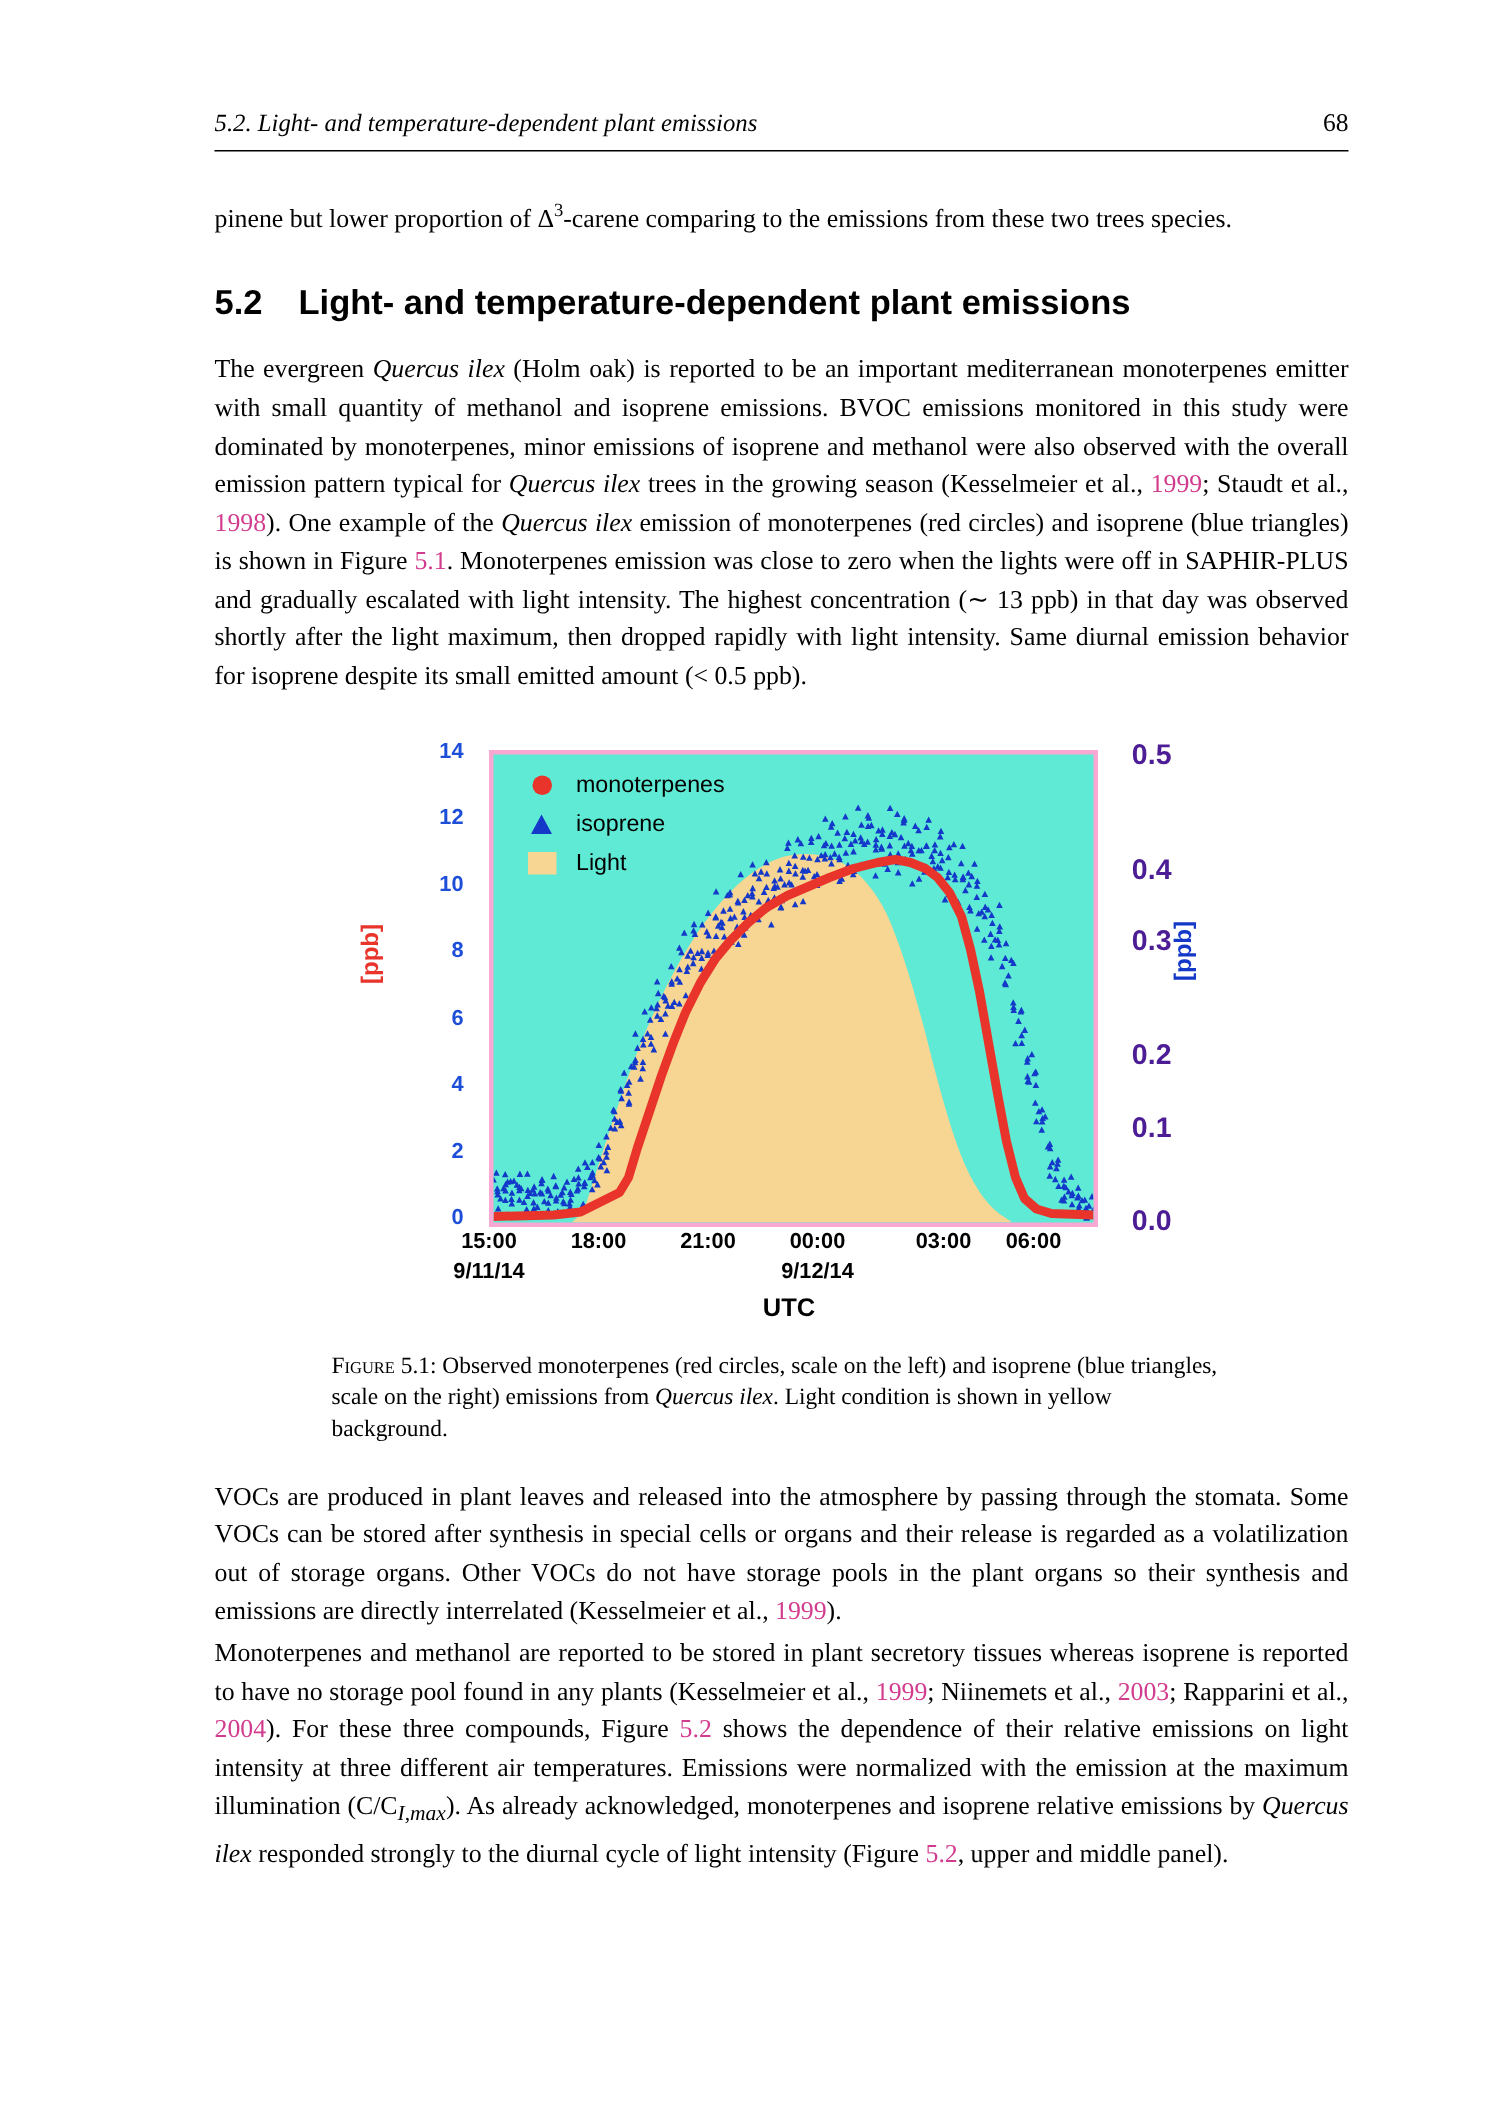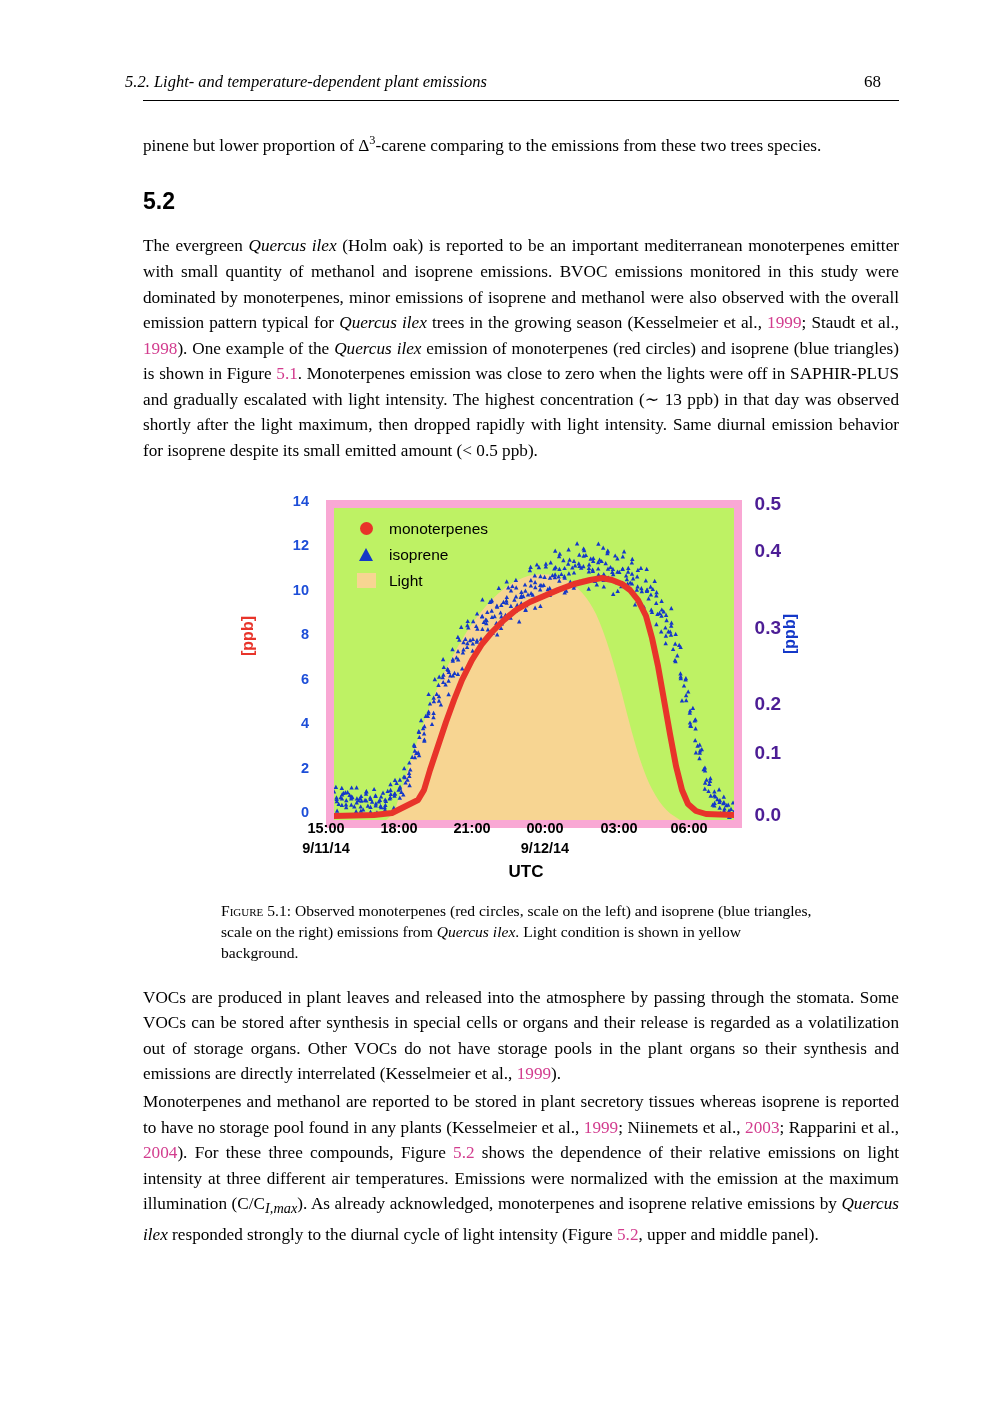--- a/index.html
+++ b/index.html
@@ -17,21 +17,21 @@
   }
   .page {
     position: absolute;
     left: 0; top: 0;
     width: 1000px;
     height: 1414px;
   }
   
   .header {
     position: absolute;
-    left: 125px;
+    left: 143px;
     top: 72px;
     width: 756px;
     display: flex;
     justify-content: space-between;
     align-items: baseline;
     font-size: 16.5px;
   }
   .header .head-title {
     font-style: italic;
   }
@@ -93,22 +93,22 @@
   .caption .fig-label {
     font-variant: small-caps;
   }
   
   .plot-box {
     position: absolute;
     left: 85px;
     top: 14px;
     width: 400px;
     height: 312px;
-    border: 8px solid #f9a8d4;
-    background: #bef264;
+    border: 3px solid #f9a8d4;
+    background: #5eead4;
     overflow: hidden;
   }
   .axis-label-left {
     position: absolute;
     left: -2px;
     top: 150px;
     transform: rotate(-90deg) translate(-50%, 0);
     transform-origin: left top;
     color: #e8342a;
     font-family: "Liberation Sans", sans-serif;
@@ -226,20 +226,21 @@
   <div class="header-rule"></div>
 
   <div class="content">
 
     <p class="body">
       <span>pinene but lower proportion of Δ<sup>3</sup>-carene comparing to the emissions from these two trees species.</span>
     </p>
 
     <div class="sec-heading">
       <span>5.2</span>
+      <span>Light- and temperature-dependent plant emissions</span>
     </div>
 
     <p class="body"><span>The evergreen </span><span class="it">Quercus ilex</span><span> (Holm oak) is reported to be an important mediterranean monoterpenes emitter with small quantity of methanol and isoprene emissions.  BVOC emissions monitored in this study were dominated by monoterpenes, minor emissions of isoprene and methanol were also observed with the overall emission pattern typical for </span><span class="it">Quercus ilex</span><span> trees in the growing season (Kesselmeier et al., </span><span class="reflink">1999</span><span>; Staudt et al., </span><span class="reflink">1998</span><span>).  One example of the </span><span class="it">Quercus ilex</span><span> emission of monoterpenes (red circles) and isoprene (blue triangles) is shown in Figure </span><span class="reflink">5.1</span><span>.  Monoterpenes emission was close to zero when the lights were off in SAPHIR-PLUS and gradually escalated with light intensity.  The highest concentration (∼ 13 ppb) in that day was observed shortly after the light maximum, then dropped rapidly with light intensity. Same diurnal emission behavior for isoprene despite its small emitted amount (&lt; 0.5 ppb).</span></p>
 
     <div class="figure-wrap">
       <div class="figure">
 
         <div class="axis-label-left">[ppb]</div>
 
         <div class="axis-label-right">[ppb]</div>
@@ -247,21 +248,21 @@
         <div class="ytick-left" style="top:7px">14</div>
         <div class="ytick-left" style="top:51px">12</div>
         <div class="ytick-left" style="top:96px">10</div>
         <div class="ytick-left" style="top:140px">8</div>
         <div class="ytick-left" style="top:185px">6</div>
         <div class="ytick-left" style="top:229px">4</div>
         <div class="ytick-left" style="top:274px">2</div>
         <div class="ytick-left" style="top:318px">0</div>
 
         <div class="ytick-right" style="top:7px">0.5</div>
-        <div class="ytick-right" style="top:54px">0.4</div>
+        <div class="ytick-right" style="top:84px">0.4</div>
         <div class="ytick-right" style="top:131px">0.3</div>
         <div class="ytick-right" style="top:207px">0.2</div>
         <div class="ytick-right" style="top:256px">0.1</div>
         <div class="ytick-right" style="top:318px">0.0</div>
 
         <div class="plot-box">
           <svg width="400" height="312" viewBox="0 0 400 312">
 
             <path d="M0,312 L52,312 L60,305 C72,268 86,222 100,188 C116,150 134,118 152,98 C166,82 180,72 194,68 C208,65 220,66 232,72 C244,78 254,90 262,106 C272,128 280,156 288,186 C296,218 304,248 312,268 C320,288 330,302 340,308 L346,312 Z" fill="#f7d592" stroke="none"></path>
 
@@ -769,21 +770,21 @@
                 </span>
               <span>Light</span>
             </div>
           </div>
         </div>
 
         <div class="xtick" style="left:45px">15:00</div>
         <div class="xtick" style="left:118px">18:00</div>
         <div class="xtick" style="left:191px">21:00</div>
         <div class="xtick" style="left:264px">00:00</div>
-        <div class="xtick" style="left:338px">03:00</div>
+        <div class="xtick" style="left:348px">03:00</div>
         <div class="xtick" style="left:408px">06:00</div>
 
         <div class="xdate" style="left:45px">9/11/14</div>
         <div class="xdate" style="left:264px">9/12/14</div>
 
         <div class="xaxis-title">UTC</div>
       </div>
     </div>
 
     <div class="caption">

